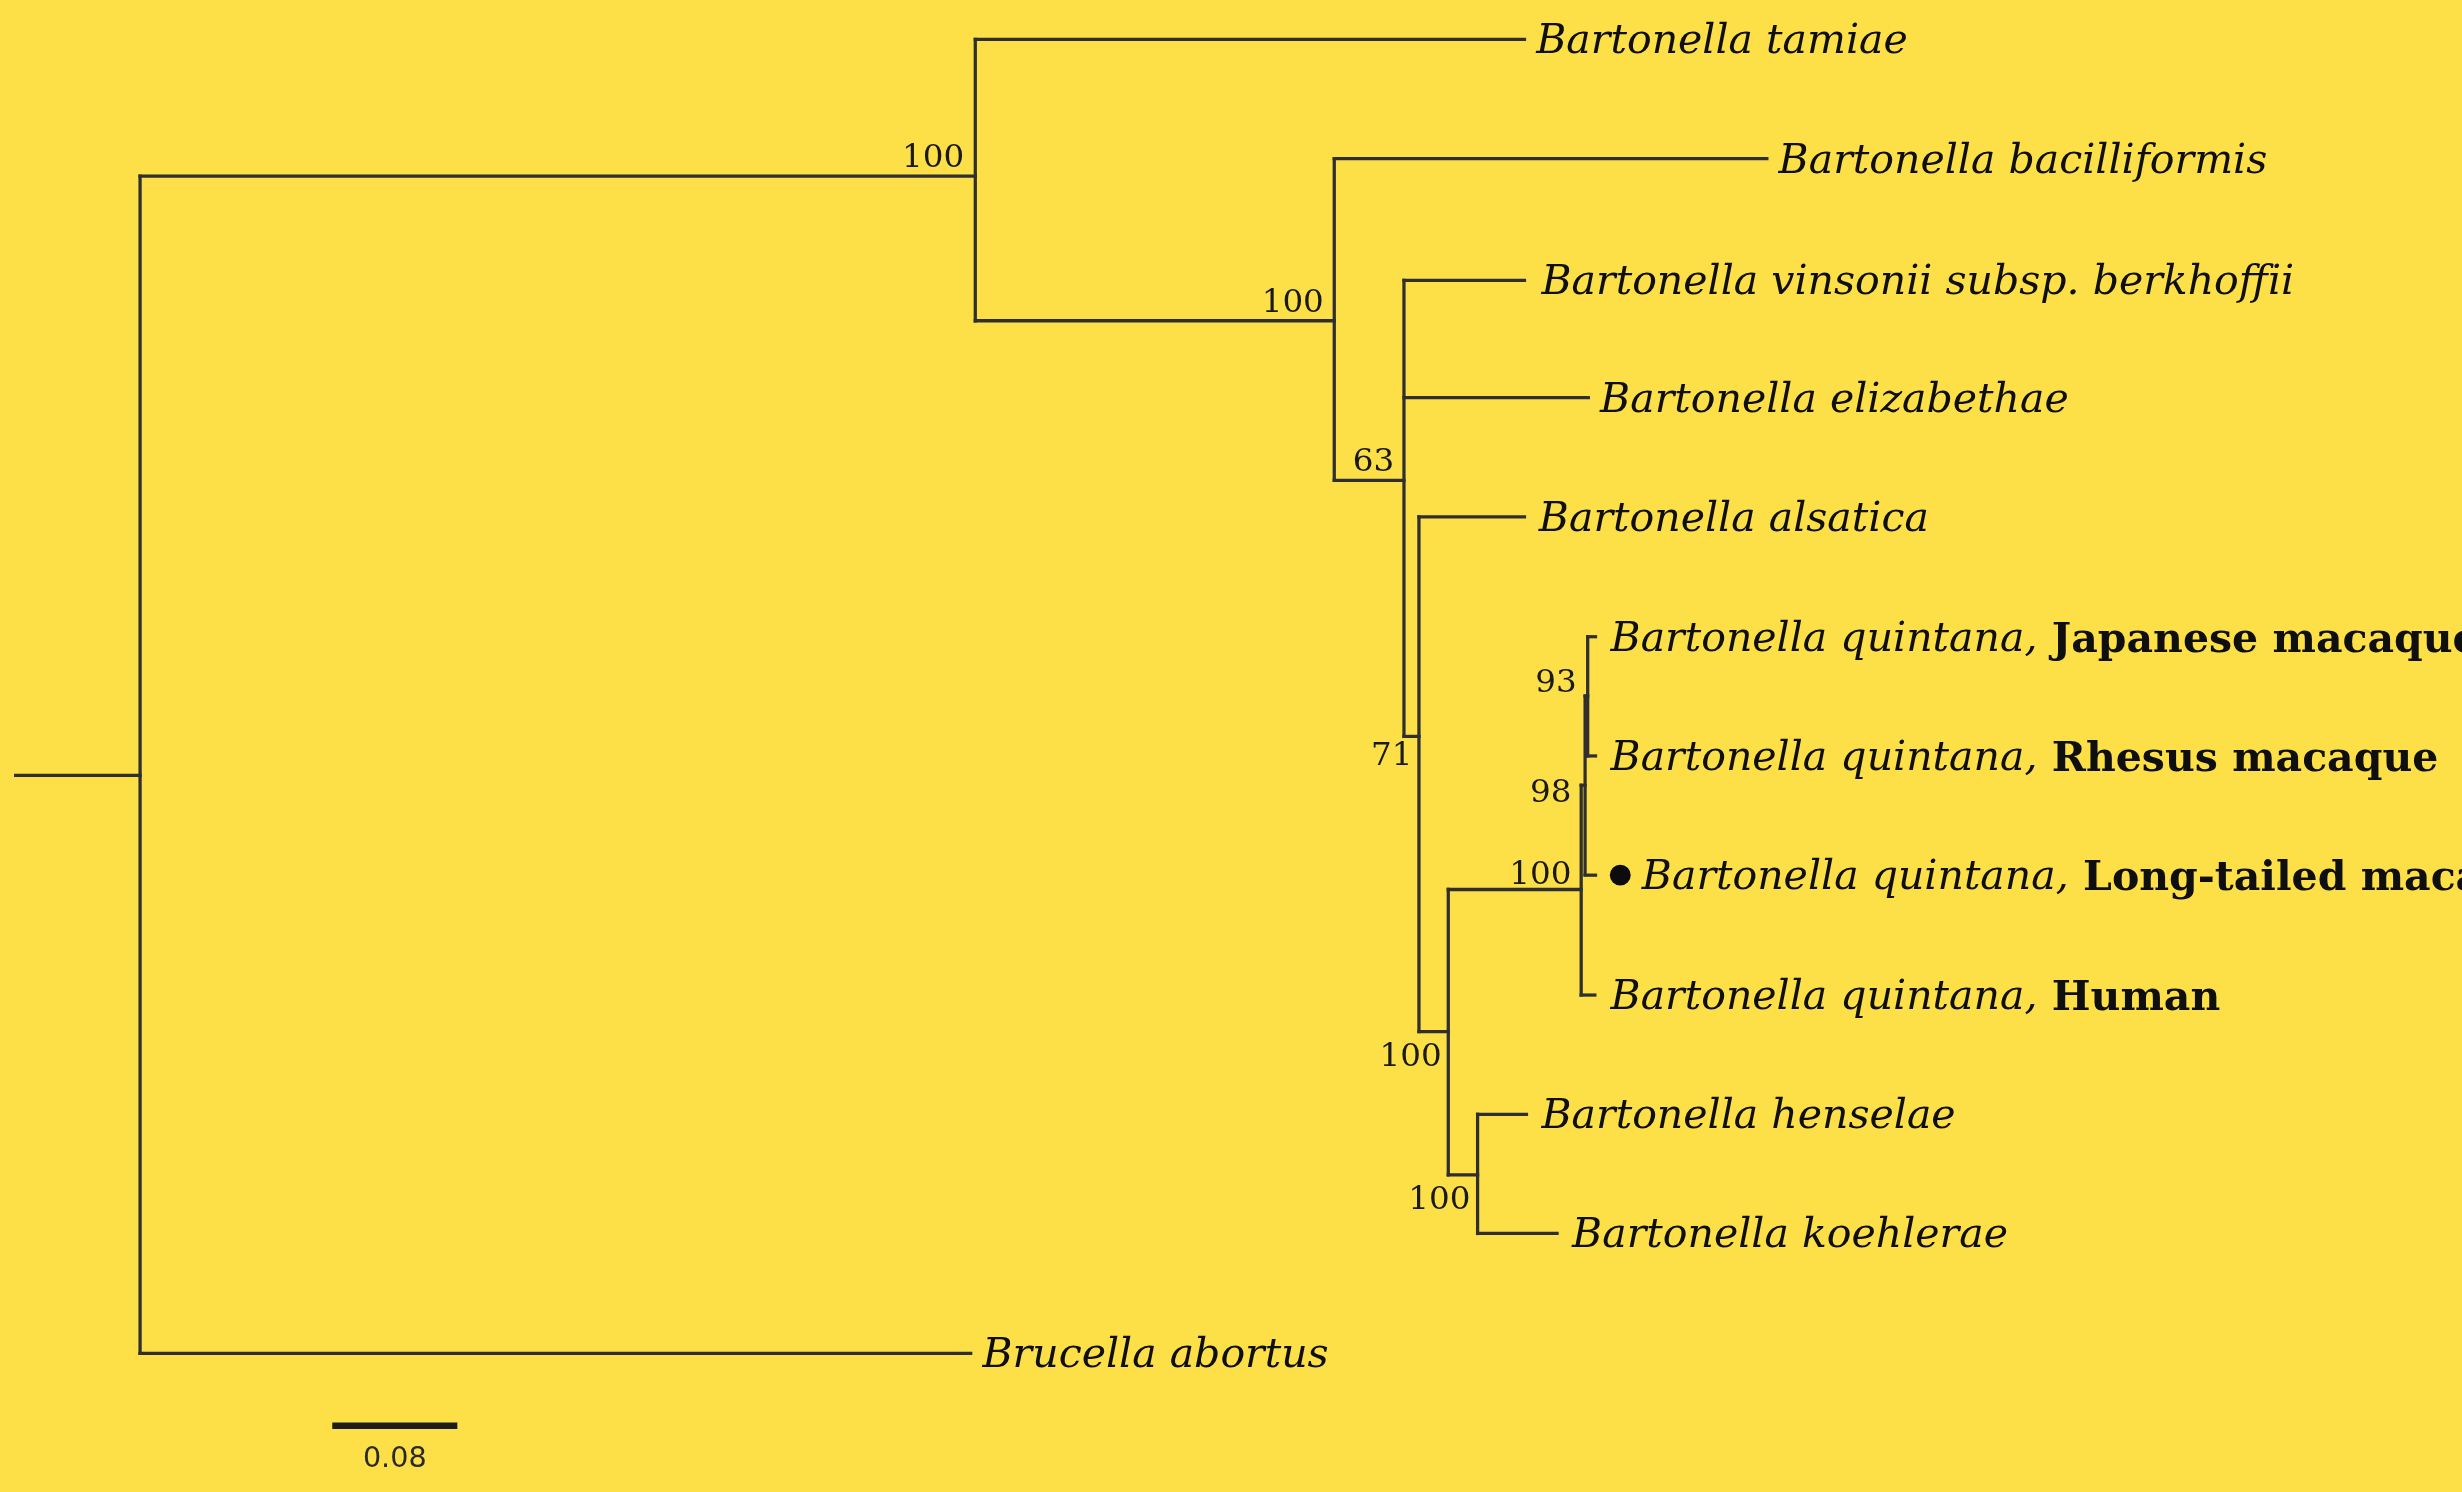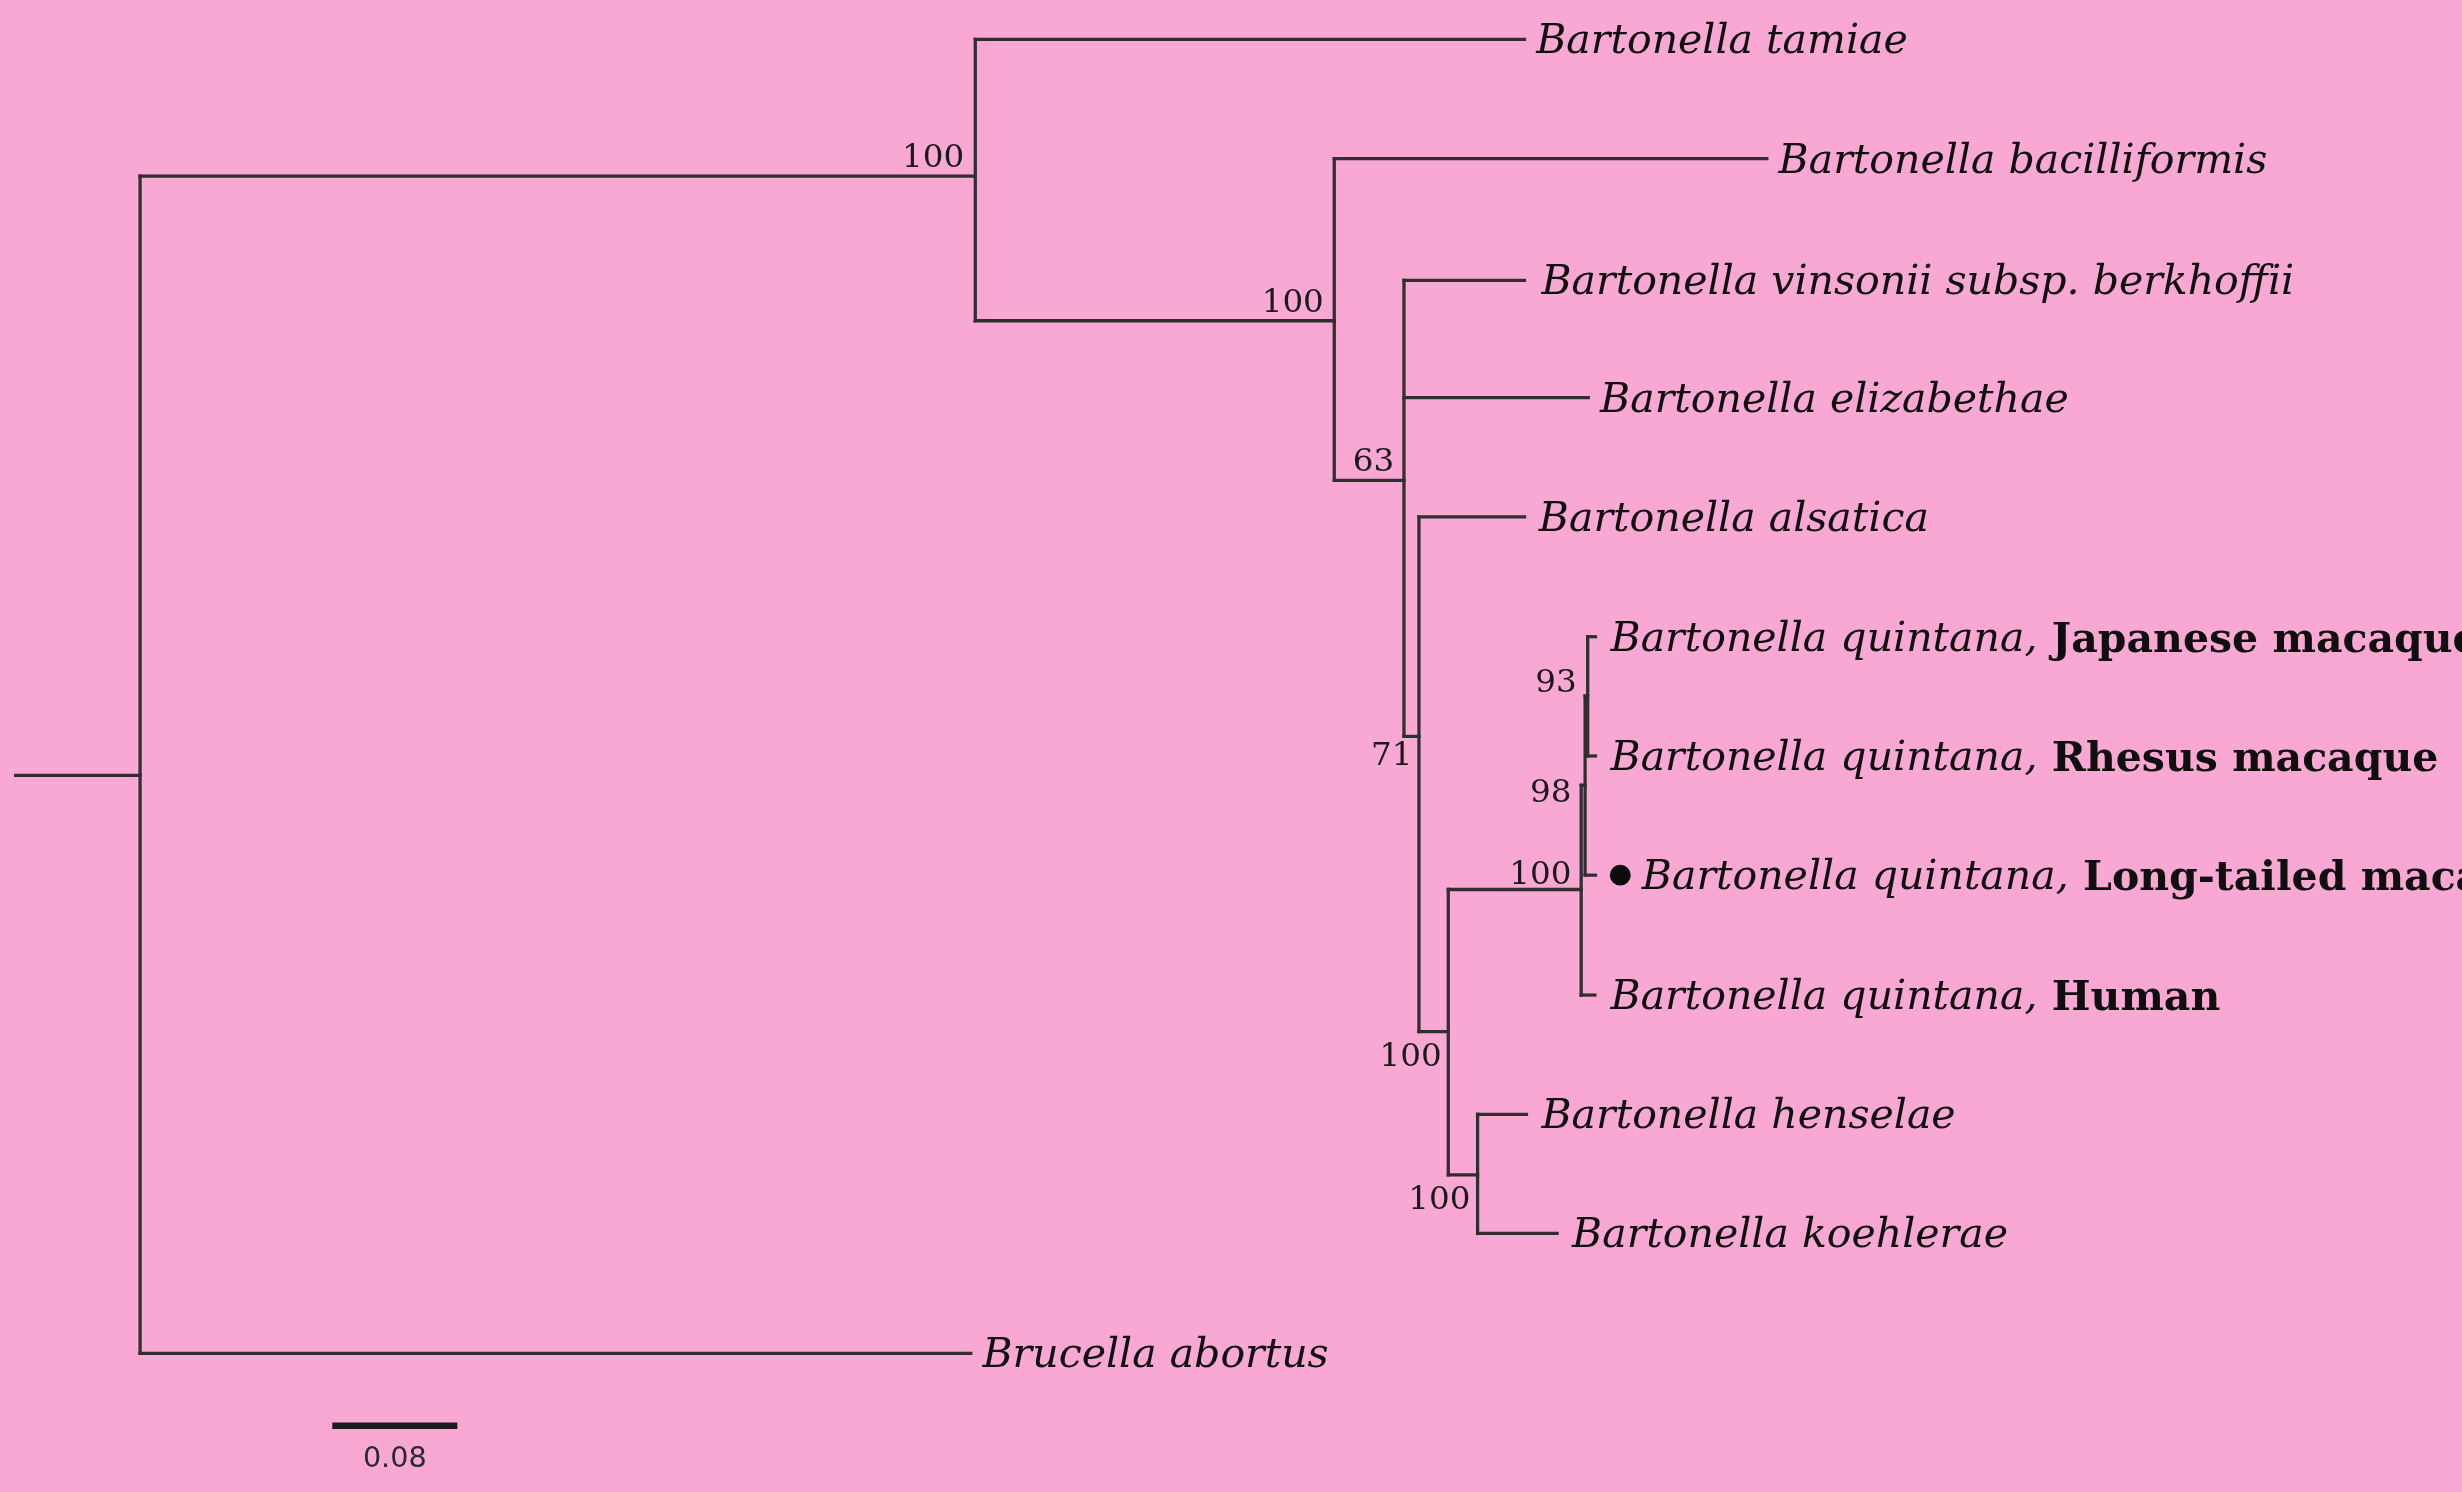--- a/index.html
+++ b/index.html
@@ -4,21 +4,21 @@
 <style>
   html, body {
     margin: 0;
     padding: 0;
     background: #ffffff;
   }
   #canvas {
     position: relative;
     width: 2462px;
     height: 1493px;
-    background: #f9a8d4;
+    background: #fde047;
     overflow: hidden;
   }
   svg text {
     user-select: none;
   }
   .branch {
     stroke: #2f2f2f;
     stroke-width: 5;
     fill: none;
     stroke-linecap: square;

